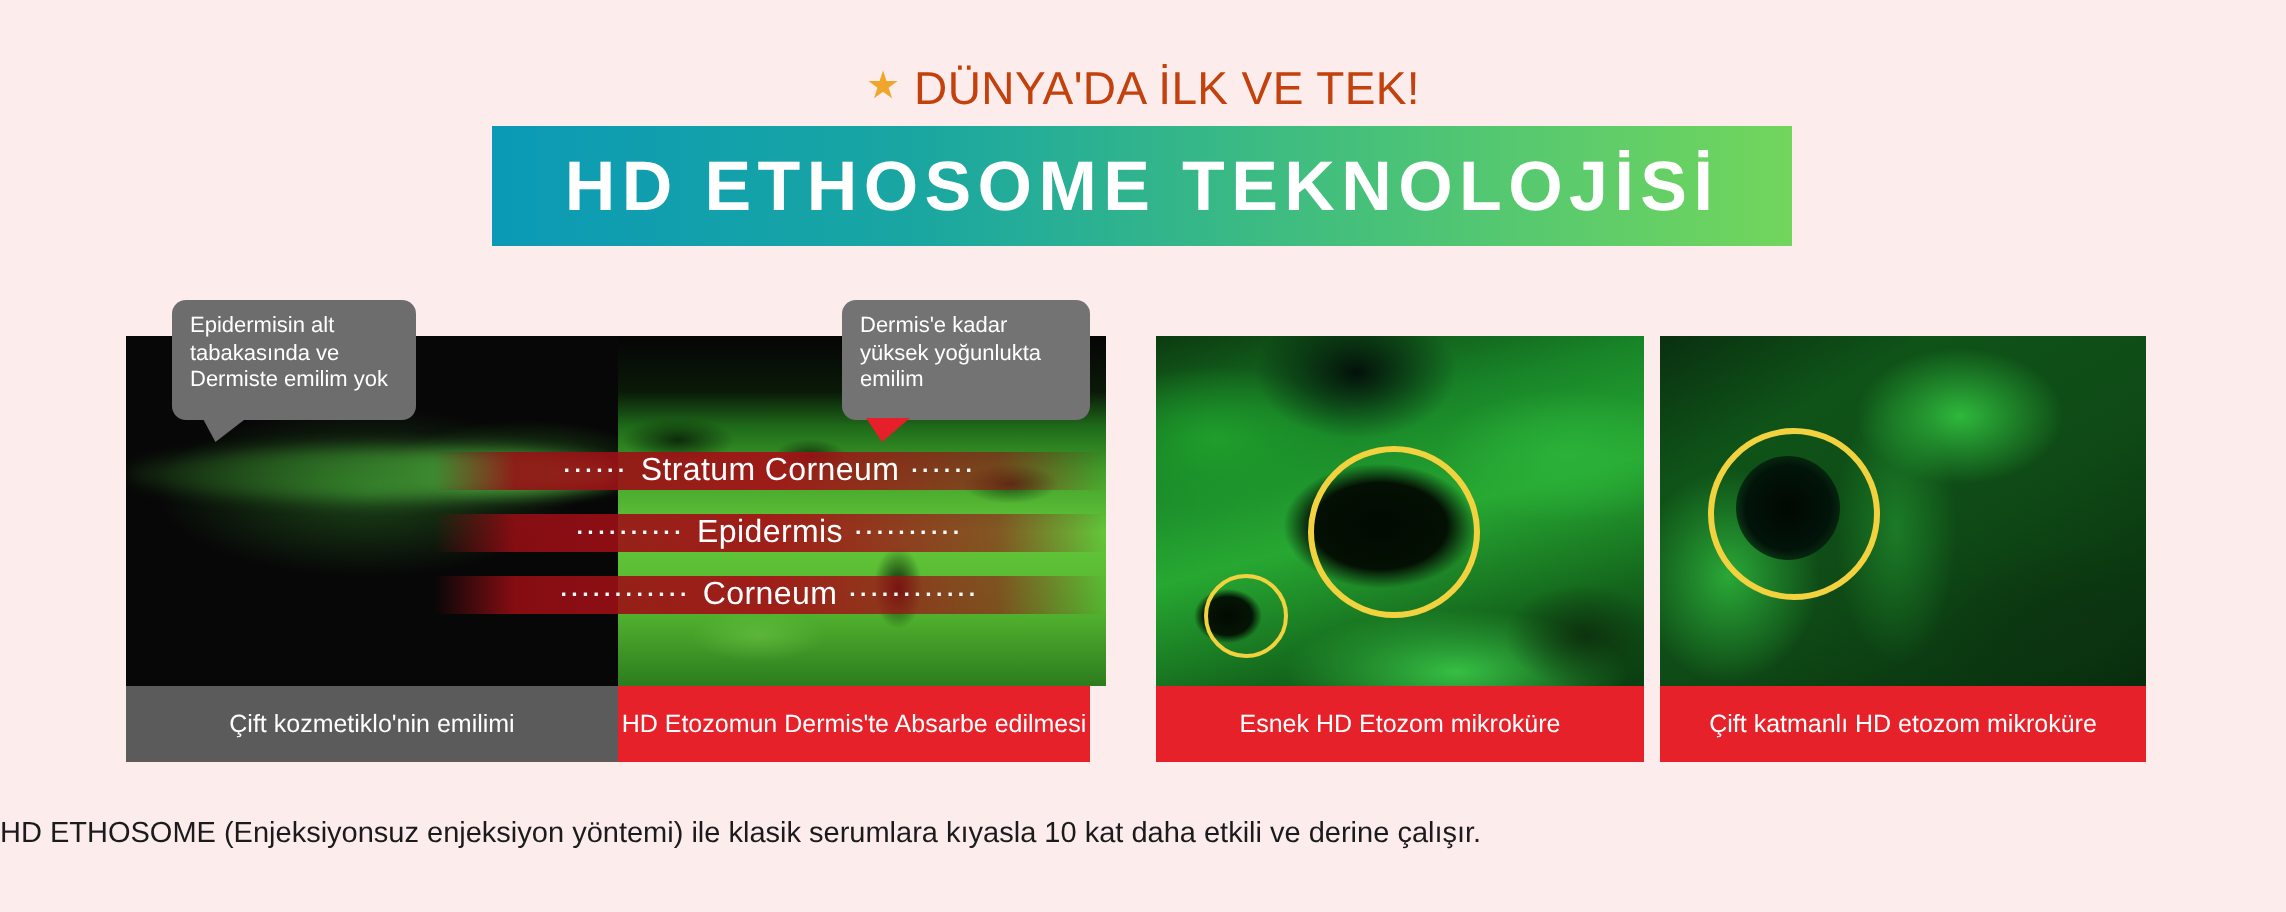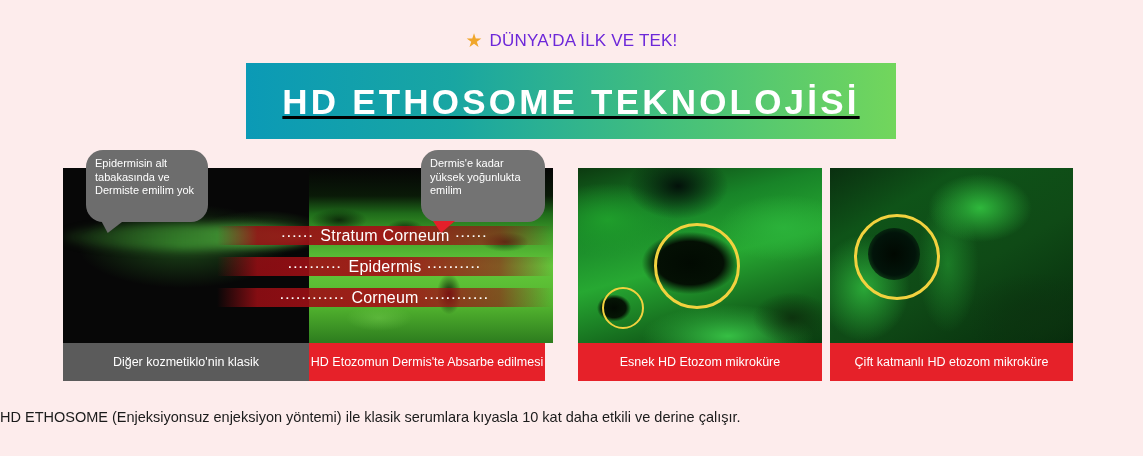--- a/index.html
+++ b/index.html
@@ -14,27 +14,27 @@
   .kicker{
     position:absolute;left:0;top:31px;width:1143px;
     display:flex;justify-content:center;align-items:center;gap:7px;
     pointer-events:none;
   }
   .kicker .star{
     font-size:19px;color:#f0a62b;line-height:1;
     display:inline-block;transform:translateY(-1px);
   }
   .kicker .ktext{
-    font-size:17px;color:#6d28d9;letter-spacing:.2px;white-space:nowrap;
+    font-size:23px;color:#c2410c;letter-spacing:.2px;white-space:nowrap;
   }
   
   .banner{
-    position:absolute;left:246px;top:63px;width:650px;height:76px;
+    position:absolute;left:246px;top:63px;width:650px;height:60px;
     background:linear-gradient(90deg,#0b9ab6 0%,#19a6a2 32%,#45c07b 66%,#72d65c 100%);
-    display:flex;align-items:center;justify-content:center;text-decoration:underline;
+    display:flex;align-items:center;justify-content:center;
   }
   .banner-title{
     color:#ffffff;font-size:35px;font-weight:bold;letter-spacing:3.2px;
     white-space:nowrap;line-height:1;
     font-family:"Liberation Sans", sans-serif;
   }
   
   .panels{
     position:absolute;left:63px;top:168px;width:1010px;height:213px;
   }
@@ -84,22 +84,22 @@
     color:#ffffff;font-size:16px;font-weight:normal;white-space:nowrap;letter-spacing:.2px;
   }
   .band .dots{color:#ffffff;font-size:11.5px;letter-spacing:1.6px;font-weight:bold;}
   .band .dots.l{margin-right:6px;}
   .band .dots.r{margin-left:6px;}
   #band1{top:0;}
   #band2{top:31px;}
   #band3{top:62px;}
   
   .tip{
-    position:absolute;border-radius:17px;color:#fff;
-    font-size:11px;line-height:13.5px;padding:7px 9px 24px 9px;
+    position:absolute;border-radius:7px;color:#fff;
+    font-size:11px;line-height:13.5px;padding:7px 9px 12px 9px;
   }
   .tip:after{
     content:"";position:absolute;width:0;height:0;
   }
   #tip-gray{
     left:86px;top:150px;width:104px;background:#6d6d6d;
   }
   #tip-gray:after{
     left:14px;bottom:-11px;border-left:9px solid transparent;border-right:13px solid transparent;
     border-top:12px solid #6d6d6d;transform:skewX(-12deg);
@@ -185,21 +185,21 @@
           <span class="dots r">··········</span>
         </div>
         <div class="band" id="band3">
           <span class="dots l">············</span>
           <span class="lbl">Corneum</span>
           <span class="dots r">············</span>
         </div>
       </div>
     </div>
 
-    <div class="cap cap-gray">Diğer kozmetiklo'nin klasik</div>
+    <div class="cap cap-gray">Çift kozmetiklo'nin emilimi</div>
     <div class="cap cap-red">HD Etozomun Dermis'te Absarbe edilmesi</div>
   </div>
 
   <div class="panel" id="panel2">
     <div class="panel-img">
       <div class="micro micro-a"></div>
       <div class="ring" style="left:76px;top:55px;width:80px;height:80px;"></div>
       <div class="ring thin" style="left:24px;top:119px;width:38px;height:38px;"></div>
     </div>
     <div class="cap cap-red">Esnek HD Etozom mikroküre</div>

